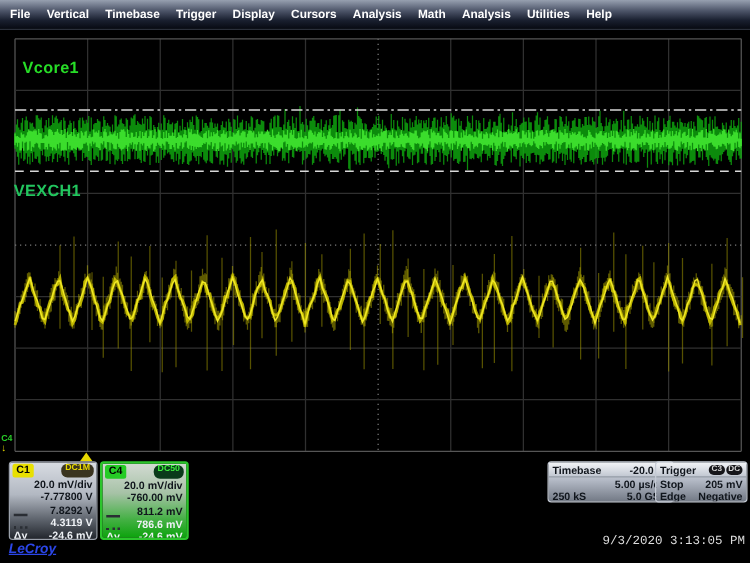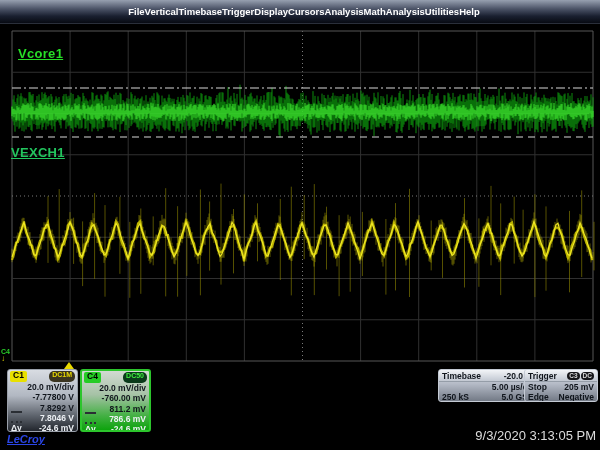--- a/index.html
+++ b/index.html
@@ -2,25 +2,25 @@
 <html><head>
 <meta charset="utf-8">
 <style>
   html,body{margin:0;padding:0;background:#000;}
   #screen{position:relative;width:600px;height:450px;background:#000;overflow:hidden;
           font-family:"Liberation Sans",sans-serif;}
   
   #menubar{position:absolute;left:0;top:0;width:600px;height:24px;
     background:linear-gradient(180deg,#97a0b0 0%,#4c5468 38%,#1a2030 70%,#070a12 100%);
     border-bottom:1px solid #2a2f3a;
-    display:flex;align-items:center;padding-left:8px;box-sizing:border-box;justify-content:center;}
+    display:flex;align-items:center;gap:13px;padding-left:8px;box-sizing:border-box;}
   .menu-item{color:#fff;font-size:9.5px;font-weight:bold;white-space:nowrap;cursor:default;}
   
   #scope-svg{position:absolute;left:0;top:0;width:600px;height:450px;}
-  .trace-label{position:absolute;font-weight:bold;font-size:13px;letter-spacing:.3px;text-decoration:underline;}
+  .trace-label{position:absolute;font-weight:bold;font-size:13px;letter-spacing:.3px;}
   #lbl-green{left:18px;top:46px;color:#27dd27;}
   #lbl-yellow{left:11px;top:145px;color:#22c55e;}
   #trig-marker{position:absolute;left:64px;top:362px;width:0;height:0;
     border-left:5px solid transparent;border-right:5px solid transparent;
     border-bottom:7px solid #e8d800;}
   #c4-marker{position:absolute;left:1px;top:348px;display:flex;flex-direction:column;
     align-items:flex-start;line-height:7px;}
   #c4-marker .cid{color:#28cc28;font-size:7px;font-weight:bold;}
   #c4-marker .arr{color:#e8d800;font-size:8px;font-weight:bold;}
   
@@ -51,21 +51,21 @@
   #tbbox{left:438px;width:101px;}
   #trbox{left:524px;width:74px;}
   .ihead{display:flex;justify-content:space-between;align-items:center;height:11px;padding:0 3px;
     background:linear-gradient(180deg,#f2f4f7,#c2c8d2);border-bottom:1px solid #959da8;}
   .irow{display:flex;justify-content:space-between;align-items:center;height:10px;padding:0 3px;}
   .tbadges{display:flex;gap:1px;}
   .tbadge{background:#16161a;color:#d8d8d8;font-size:6.5px;padding:0 2px;border-radius:5px;line-height:8px;}
   
   #logo{position:absolute;left:7px;top:433px;color:#2b46e8;font-style:italic;font-weight:bold;
     font-size:11px;text-decoration:underline;}
-  #datetime{position:absolute;right:4px;top:428px;color:#dcdcdc;font-size:13px;}
+  #datetime{position:absolute;right:4px;top:428px;color:#dcdcdc;font-size:10px;font-family:Liberation Mono, monospace;}
 </style>
 </head>
 <body>
 
 <div id="screen">
 
   <div id="menubar">
     <span class="menu-item">File</span>
     <span class="menu-item">Vertical</span>
     <span class="menu-item">Timebase</span>
@@ -129,21 +129,21 @@
       </div>
     <div class="chrow">
         <span class="v">-7.77800 V</span>
       </div>
     <div class="chrow">
         <span class="cicon dashdot"></span>
         <span class="v">7.8292 V</span>
       </div>
     <div class="chrow lt">
         <span class="cicon dashed"></span>
-        <span class="v">7.8046 V</span>
+        <span class="v">4.3119 V</span>
       </div>
     <div class="chrow lt">
         <span class="dl">Δy</span>
         <span class="v">-24.6 mV</span>
       </div>
   </div>
 
   <div class="chbox" id="c4box">
     <div class="chhead">
       <span class="chid">C4</span>

